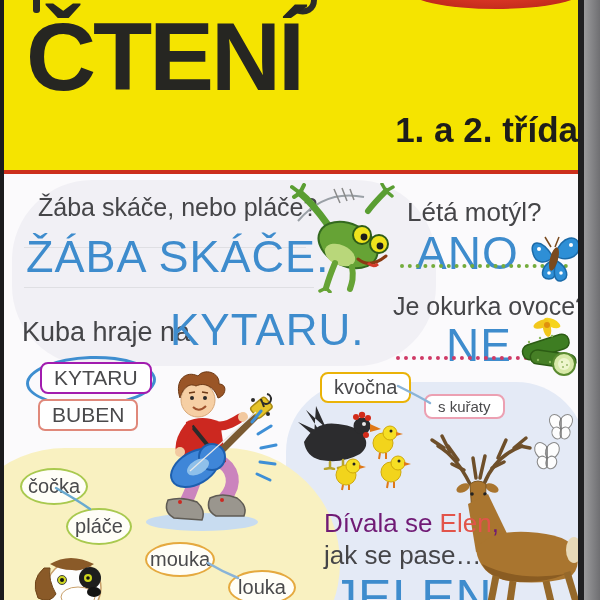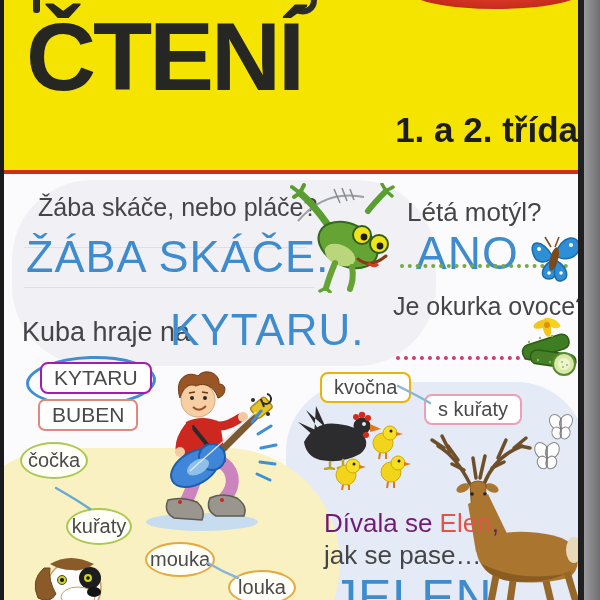--- a/index.html
+++ b/index.html
@@ -84,20 +84,21 @@
     <path d="M30,34 C40,40 44,52 34,54 C26,55 26,42 30,34 Z" fill="#2e8fd6" stroke="#1b6aa8" stroke-width="1.5"></path>
     <circle cx="12" cy="22" r="2" fill="#fff"></circle>
       <circle cx="44" cy="18" r="2" fill="#fff"></circle>
     <circle cx="22" cy="46" r="1.8" fill="#fff"></circle>
       <circle cx="34" cy="46" r="1.8" fill="#fff"></circle>
     <ellipse cx="27" cy="32" rx="4" ry="12" fill="#7a4a1e" transform="rotate(15 27 32)"></ellipse>
     <path d="M24,20 L18,10 M28,20 L32,10" stroke="#7a4a1e" stroke-width="1.5" fill="none"></path>
   </svg>
 
   <div class="q" style="left:393px;top:292px;">Je okurka ovoce?</div>
+  <div class="ans" style="left:446px;top:318px;font-size:46px;">NE</div>
   <div class="dots-pink" style="left:396px;top:356px;"></div>
   <svg class="abs" style="left:514px;top:316px;" width="68" height="62" viewBox="0 0 68 62">
     <g transform="rotate(-18 30 32)">
         <rect x="8" y="24" width="48" height="15" rx="7" fill="#3e7d22" stroke="#2c5c14" stroke-width="1.5"></rect>
       </g>
     <g transform="rotate(8 38 44)">
         <rect x="16" y="36" width="46" height="14" rx="7" fill="#467f26" stroke="#2c5c14" stroke-width="1.5"></rect>
       </g>
     <circle cx="15" cy="26" r="1.2" fill="#8cba5e"></circle>
       <circle cx="26" cy="22" r="1.2" fill="#8cba5e"></circle>
@@ -118,21 +119,21 @@
   </svg>
 
   <div class="q" style="left:22px;top:317px;font-size:27px;">Kuba hraje na</div>
   <div class="ans" style="left:170px;top:305px;font-size:44px;">KYTARU.</div>
 
   <div class="circle-mark"></div>
   <div class="wbox b-blue" style="left:40px;top:362px;">KYTARU</div>
   <div class="wbox b-red" style="left:38px;top:399px;border-radius:7px;">BUBEN</div>
 
   <div class="wbox b-green" style="left:320px;top:372px;font-size:20px;">kvočna</div>
-  <div class="wbox b-pink" style="left:424px;top:394px;font-size:20px;">s kuřaty</div>
+  <div class="wbox b-pink" style="left:424px;top:394px;font-size:15px;">s kuřaty</div>
   <svg class="abs" style="left:396px;top:384px;" width="36" height="22" viewBox="0 0 36 22">
     <path d="M2,2 C14,8 24,13 34,19" stroke="#8ab4d8" stroke-width="2.5" fill="none" stroke-linecap="round"></path>
   </svg>
 
   <svg class="abs" style="left:286px;top:402px;" width="95" height="68" viewBox="0 0 95 68">
     <polygon points="30,4 40,26 20,8 34,30 12,20 28,34" fill="#2c2c2e"></polygon>
     <path d="M18,40 Q30,18 52,22 Q72,24 78,34 Q84,44 74,52 Q56,62 34,58 Q20,54 18,40 Z" fill="#2c2c2e"></path>
     <circle cx="76" cy="24" r="8.5" fill="#2c2c2e"></circle>
     <circle cx="70" cy="15" r="3" fill="#d22b1a"></circle>
       <circle cx="76" cy="13" r="3.2" fill="#d22b1a"></circle>
@@ -248,22 +249,22 @@
     <path d="M50,101 L116,42" stroke="#e8e8e8" stroke-width="1.2"></path>
     <g stroke="#3e8fd6" stroke-width="3" stroke-linecap="round">
       <path d="M112,52 L121,41"></path>
         <path d="M118,64 L131,56"></path>
         <path d="M121,78 L136,75"></path>
         <path d="M120,92 L135,94"></path>
         <path d="M117,104 L130,110"></path>
     </g>
   </svg>
 
-  <div class="bubble bub-green" style="left:20px;top:442px;width:64px;height:33px;">čočka</div>
-  <div class="bubble bub-green" style="left:66px;top:508px;width:62px;height:33px;">kuřaty</div>
+  <div class="bubble bub-green" style="left:20px;top:468px;width:64px;height:33px;">čočka</div>
+  <div class="bubble bub-green" style="left:66px;top:508px;width:62px;height:33px;">pláče</div>
   <svg class="abs" style="left:52px;top:486px;" width="40" height="26" viewBox="0 0 40 26">
     <path d="M4,2 C18,10 28,16 38,23" stroke="#6aaad0" stroke-width="2.5" fill="none" stroke-linecap="round"></path>
   </svg>
   <div class="bubble bub-orange" style="left:145px;top:542px;width:66px;height:31px;">mouka</div>
   <div class="bubble bub-orange" style="left:228px;top:570px;width:64px;height:31px;">louka</div>
   <svg class="abs" style="left:206px;top:561px;" width="34" height="20" viewBox="0 0 34 20">
     <path d="M2,2 C12,8 22,13 32,17" stroke="#8ab4d8" stroke-width="2.5" fill="none" stroke-linecap="round"></path>
   </svg>
 
   <svg class="abs" style="left:22px;top:552px;" width="104" height="48" viewBox="0 0 104 48">

